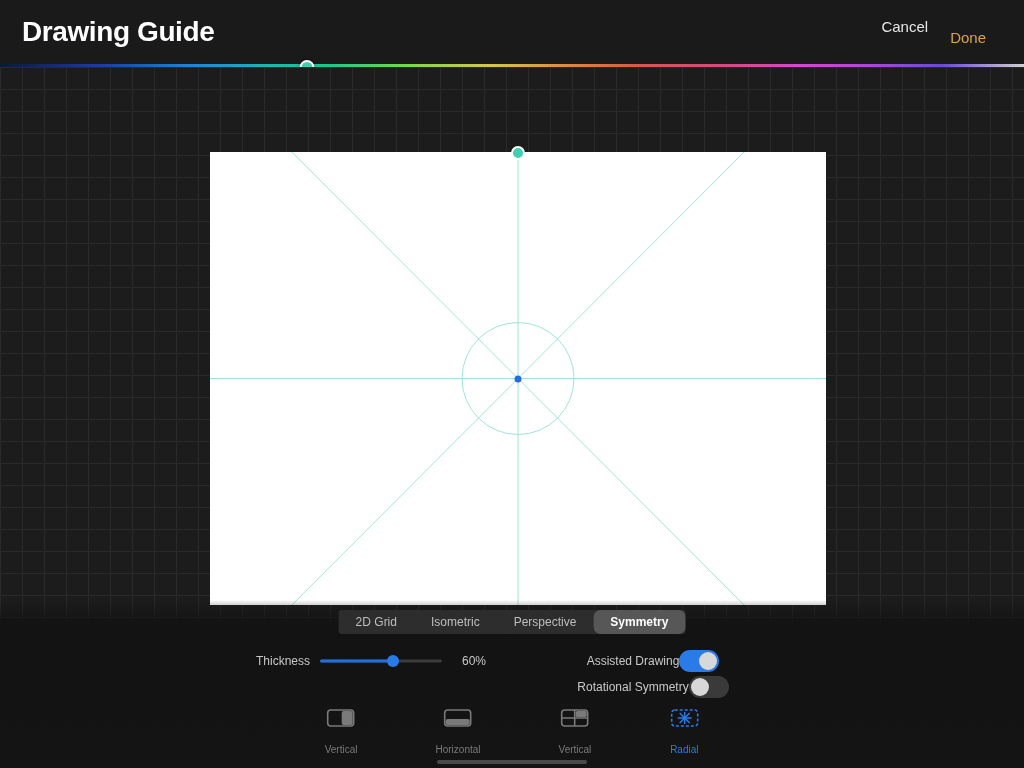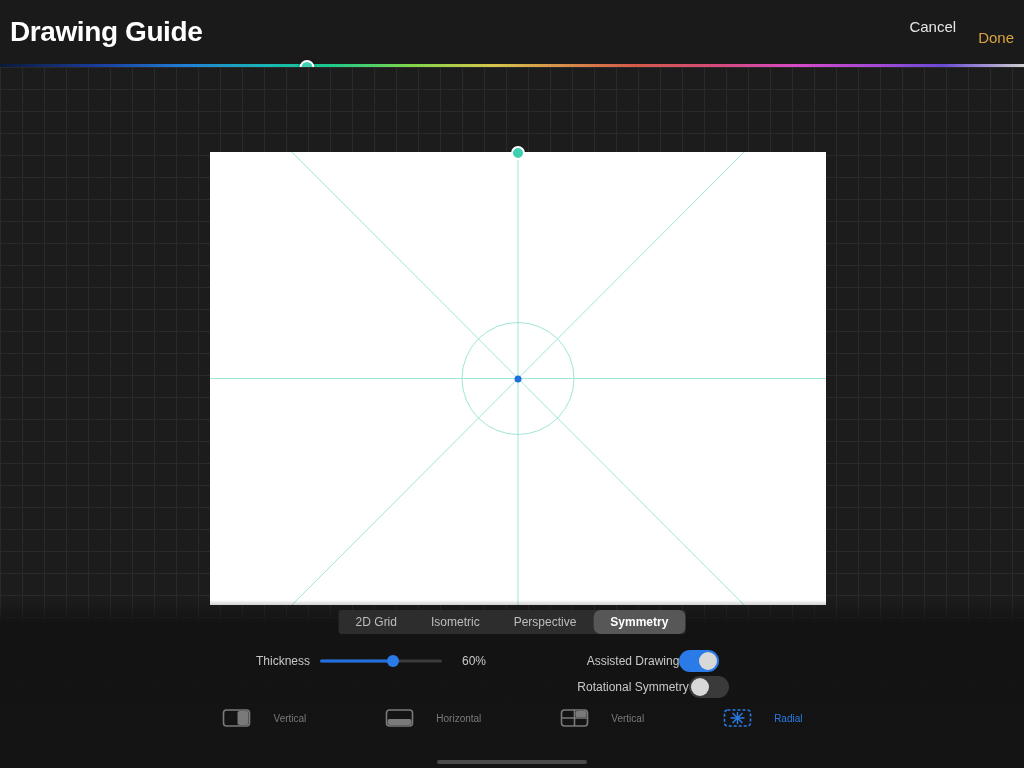--- a/index.html
+++ b/index.html
@@ -1,17 +1,17 @@
 <!DOCTYPE html>
 <html><head>
 <meta charset="utf-8">
 <style>
   html,body{margin:0;padding:0;width:1024px;height:768px;background:#1a1a1a;font-family:-apple-system,BlinkMacSystemFont,"Helvetica Neue",Arial,sans-serif;color:#fff;overflow:hidden;}
   
-  .header{position:absolute;top:0;left:0;right:0;height:64px;display:flex;align-items:center;justify-content:space-between;padding:0 10px;box-sizing:border-box;}
+  .header{position:absolute;top:0;left:0;right:16px;height:64px;display:flex;align-items:center;justify-content:space-between;padding:0 22px;box-sizing:border-box;}
   .title{font-size:28px;font-weight:700;letter-spacing:-0.4px;}
   .hdr-actions{display:flex;gap:22px;font-size:15px;}
   .hdr-btn{cursor:pointer;color:#e6e6e6;}
   .hdr-done{color:#d9a441;font-weight:500;margin-top:11px;}
   
   .hue-bar{position:absolute;top:64px;left:0;right:0;height:3px;background:linear-gradient(90deg,#0a1a3a 0%,#1a3fa0 10%,#1f7fd6 18%,#19b7b4 26%,#18c98c 32%,#7fd64a 40%,#d6c64a 48%,#d68e4a 55%,#d65a4a 62%,#d64a7a 70%,#d64ac8 78%,#a04ad6 86%,#6a4ad6 92%,#d0d0d0 100%);}
   .hue-handle{position:absolute;top:60px;width:11px;height:11px;border-radius:50%;background:#3fd0b0;border:2px solid #fff;box-shadow:0 0 3px rgba(0,0,0,.6);transform:translateX(-50%);cursor:pointer;}
   
   .grid-bg{position:absolute;top:67px;left:0;right:0;bottom:0;
     background-image:linear-gradient(#2a2a2a 1px,transparent 1px),linear-gradient(90deg,#2a2a2a 1px,transparent 1px);
@@ -39,21 +39,21 @@
   .ctrl-val{width:44px;text-align:right;font-size:12px;color:#c8c8c8;}
   .tog-row{display:flex;align-items:center;justify-content:center;height:26px;font-size:12px;color:#c8c8c8;}
   .toggle{width:40px;height:22px;border-radius:11px;position:relative;cursor:pointer;}
   .toggle.off{background:#3a3a3a;}
   .toggle.on{background:#2a7be8;}
   .tk{position:absolute;top:2px;width:18px;height:18px;border-radius:50%;background:#d8d8d8;}
   .toggle.on .tk{right:2px;}
   .toggle.off .tk{left:2px;}
   
   .sym-row{position:absolute;top:108px;left:50%;transform:translateX(-50%);display:flex;gap:78px;}
-  .sym-item{display:flex;align-items:center;gap:22px;cursor:pointer;color:#7a7a7a;font-size:10px;text-align:right;}
+  .sym-item{display:flex;flex-direction:column;align-items:center;gap:16px;cursor:pointer;color:#7a7a7a;font-size:10px;text-align:right;}
   .sym-item.active{color:#2a7be8;}
   .sym-ico{width:30px;height:20px;}
   .home-ind{position:absolute;bottom:4px;left:50%;transform:translateX(-50%);width:150px;height:4px;border-radius:2px;background:#4a4a4a;}
 </style>
 </head>
 <body>
 
 <div class="header">
   <div class="title">Drawing Guide</div>
   <div class="hdr-actions">

